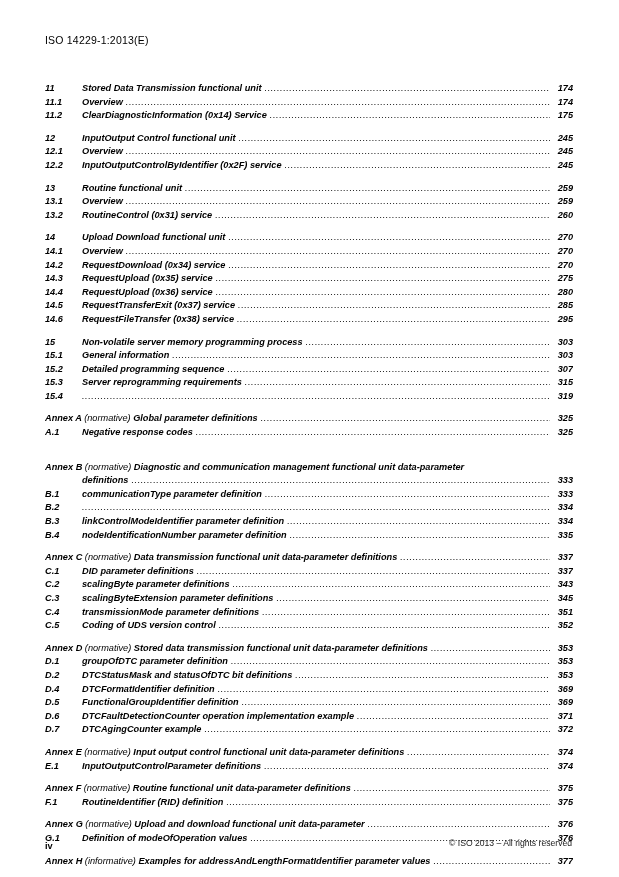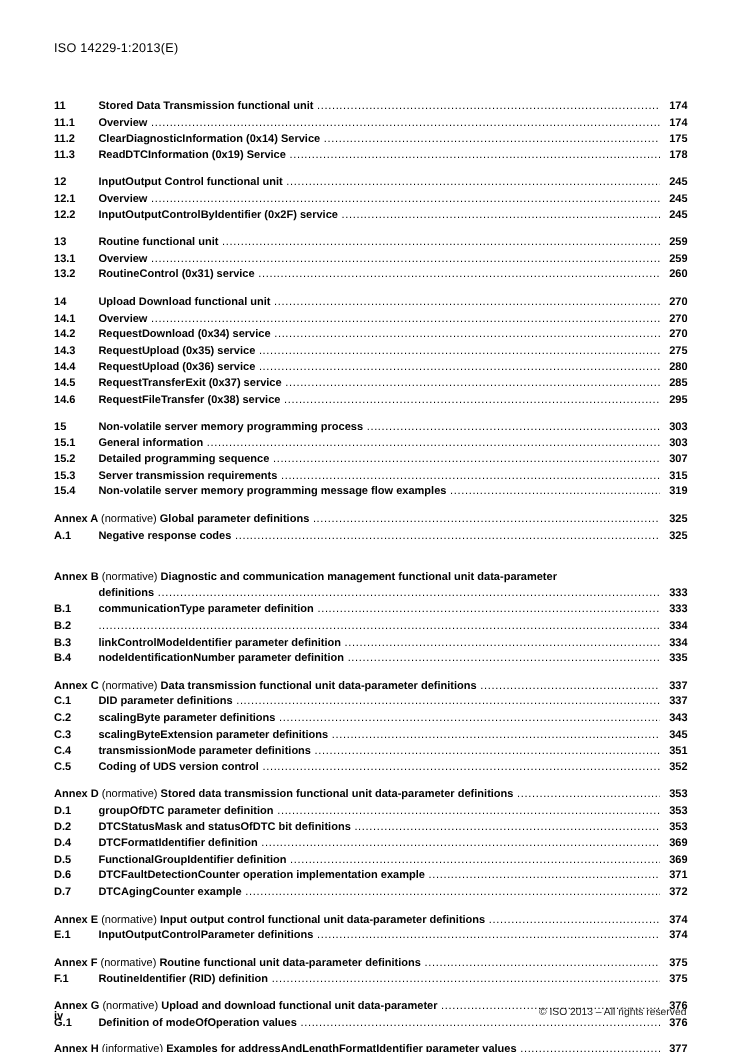--- a/index.html
+++ b/index.html
@@ -41,20 +41,21 @@
     margin-bottom: 0;
   }
   .entry {
     display: flex;
     align-items: flex-end;
     font-size: 9.2px;
     line-height: 13.6px;
     height: 13.6px;
     white-space: nowrap;
     overflow: hidden;
+    font-style: italic;
   }
   .num {
     flex: 0 0 auto;
     width: 37px;
     font-weight: bold;
   }
   .title {
     flex: 0 0 auto;
     font-weight: bold;
     padding-right: 3px;
@@ -141,26 +142,20 @@
           <span class="title">Overview</span>
           <span class="leader"></span>
           <span class="pg">174</span>
         </div>
         <div class="entry">
           <span class="num">11.2</span>
           <span class="title">ClearDiagnosticInformation (0x14) Service</span>
           <span class="leader"></span>
           <span class="pg">175</span>
         </div>
-        <div class="entry">
-          <span class="num">11.3</span>
-          <span class="title">ReadDTCInformation (0x19) Service</span>
-          <span class="leader"></span>
-          <span class="pg">178</span>
-        </div>
       </div>
       <div class="group">
         <div class="entry">
           <span class="num">12</span>
           <span class="title">InputOutput Control functional unit</span>
           <span class="leader"></span>
           <span class="pg">245</span>
         </div>
         <div class="entry">
           <span class="num">12.1</span>
@@ -253,27 +248,26 @@
           <span class="pg">303</span>
         </div>
         <div class="entry">
           <span class="num">15.2</span>
           <span class="title">Detailed programming sequence</span>
           <span class="leader"></span>
           <span class="pg">307</span>
         </div>
         <div class="entry">
           <span class="num">15.3</span>
-          <span class="title">Server transmission requirements</span>
+          <span class="title">Server reprogramming requirements</span>
           <span class="leader"></span>
           <span class="pg">315</span>
         </div>
         <div class="entry">
           <span class="num">15.4</span>
-          <span class="title">Non-volatile server memory programming message flow examples</span>
           <span class="leader"></span>
           <span class="pg">319</span>
         </div>
       </div>
       <div class="group">
         <div class="entry">
           <span class="title"><span>Annex A </span><span class="reg">(normative)  </span><span>Global parameter definitions</span></span>
           <span class="leader"></span>
           <span class="pg">325</span>
         </div>

